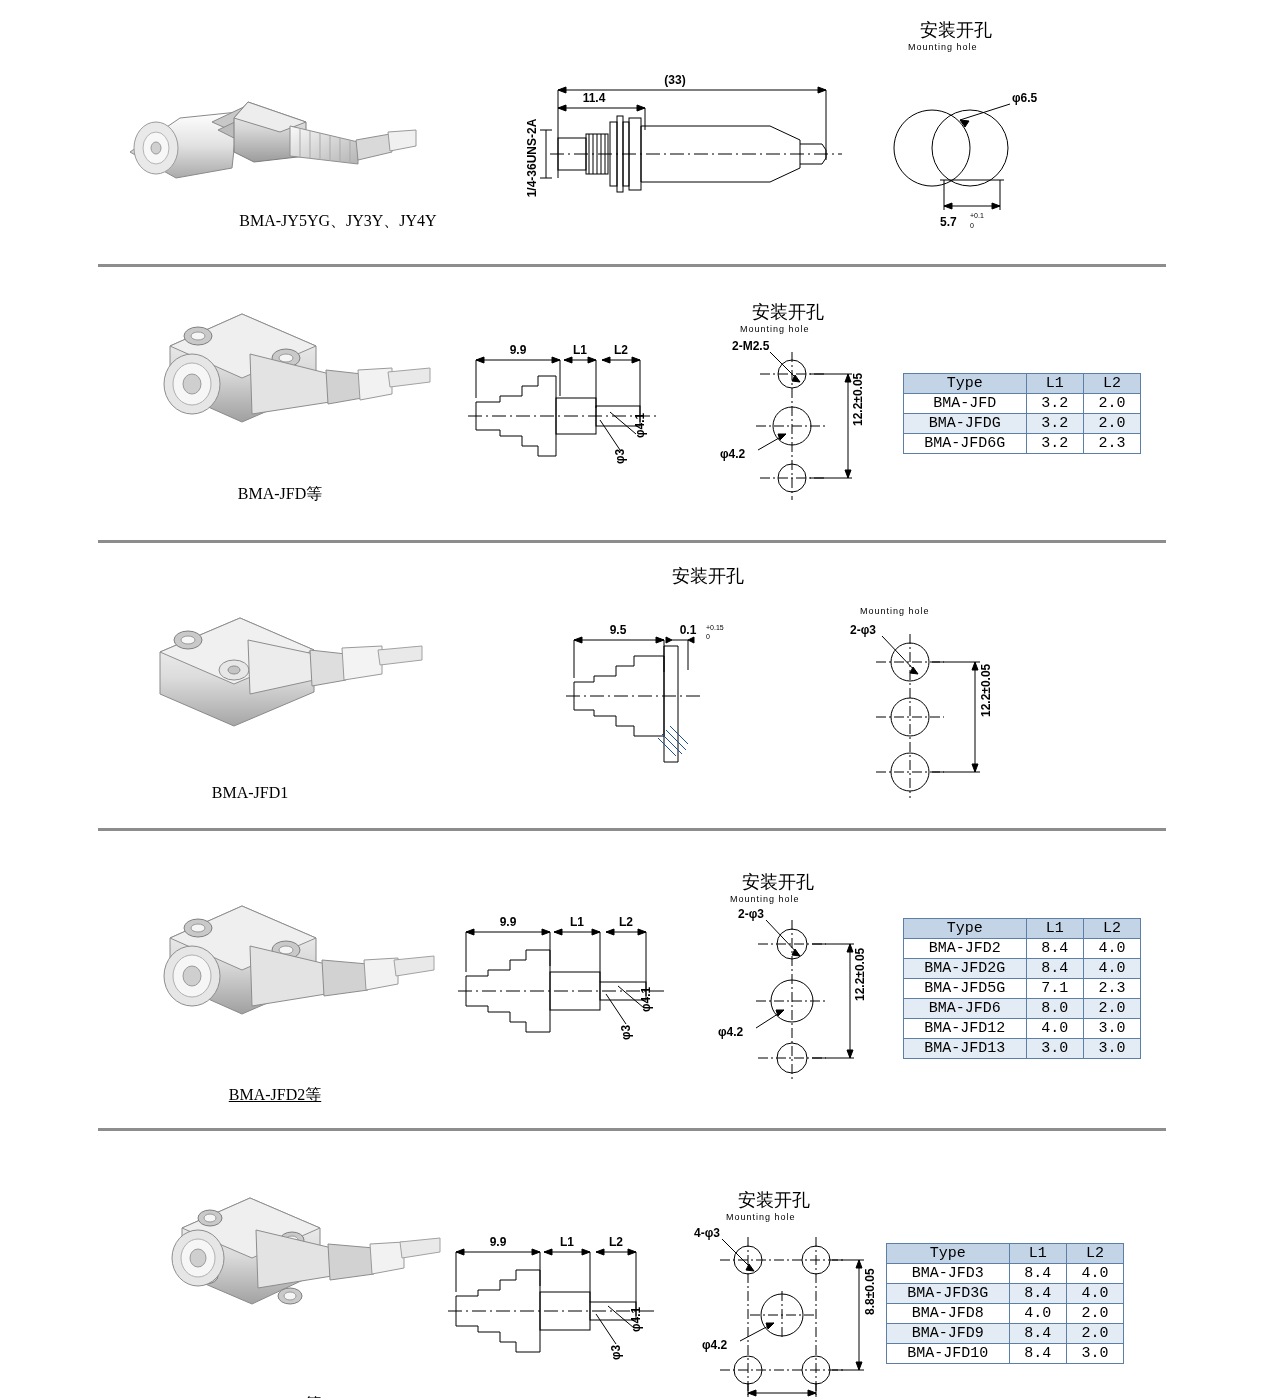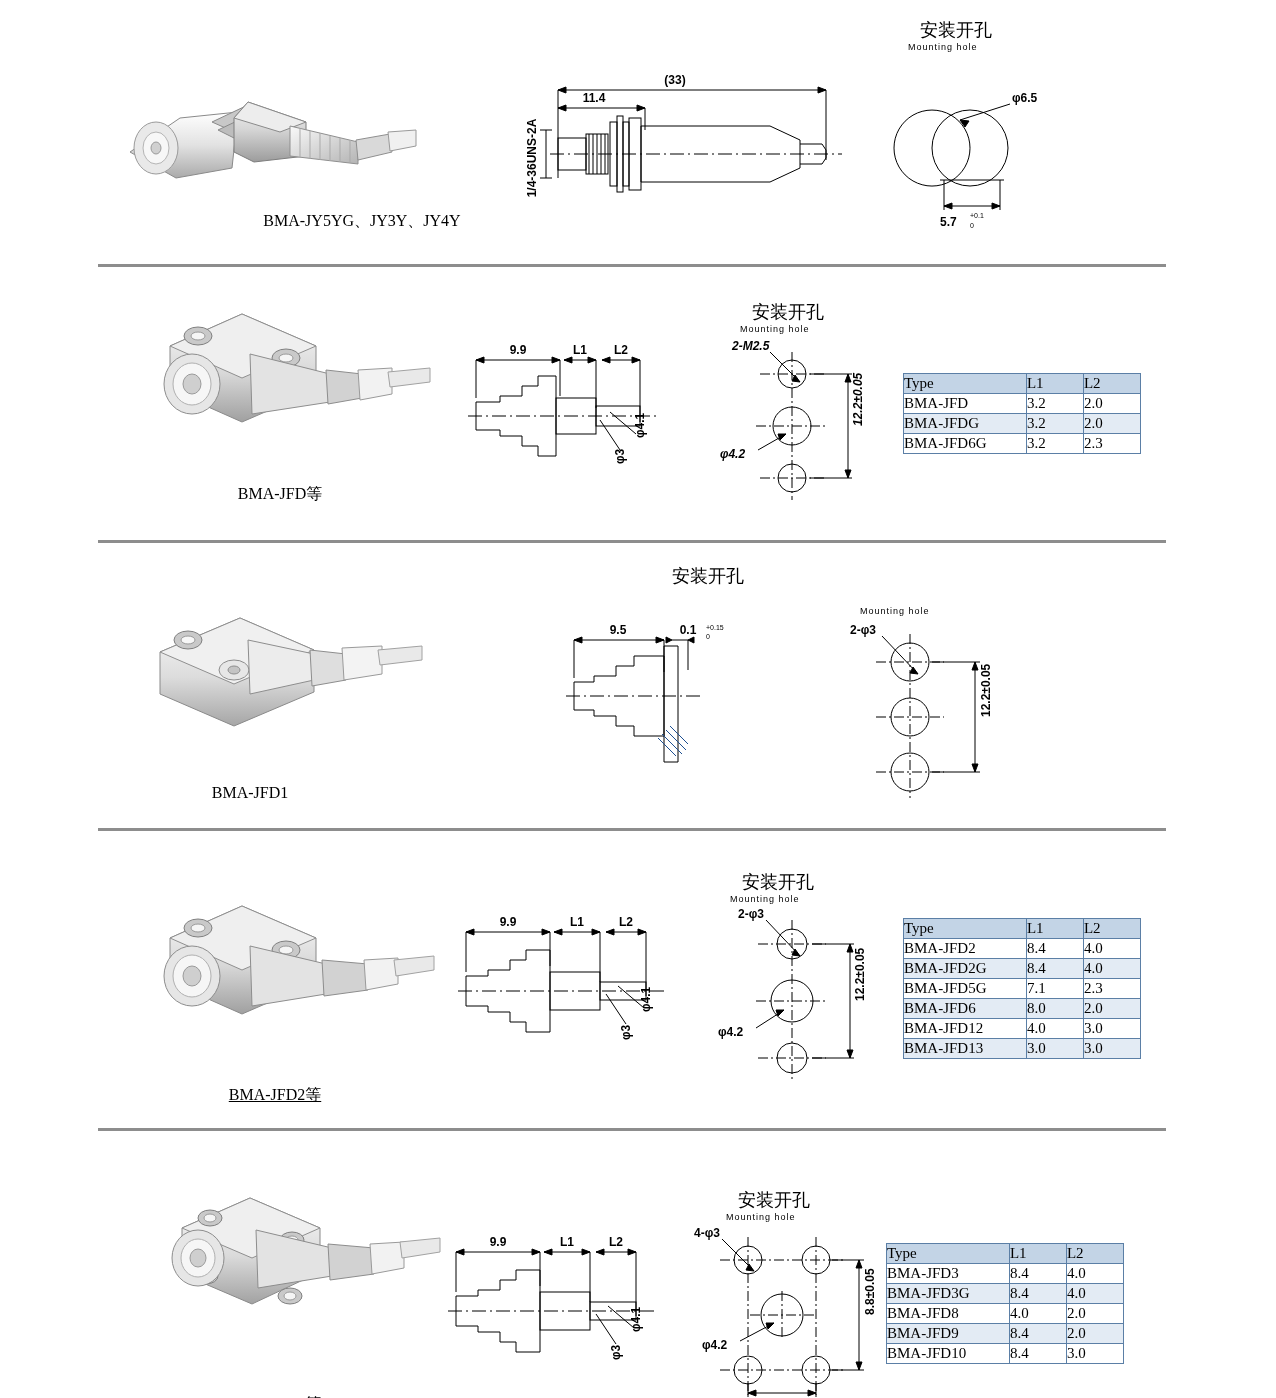--- a/index.html
+++ b/index.html
@@ -19,21 +19,21 @@
   }
   .cn{position:absolute;font-size:18px;font-family:"Liberation Serif",serif;white-space:nowrap;}
   .en{position:absolute;font-size:9px;letter-spacing:1px;font-family:"Liberation Sans",sans-serif;white-space:nowrap;}
 
   
   table.spec{
     position:absolute;border-collapse:collapse;font-size:15px;
     font-family:"Liberation Serif",serif;background:#fff;
   }
   table.spec th,table.spec td{
-    border:1px solid #5b7fa6;text-align:left;padding:1px 0;
+    border:1px solid #5b7fa6;text-align:center;padding:1px 0;font-family:Liberation Mono, monospace;
   }
   table.spec thead th{background:#c3d4e6;font-weight:normal;}
   table.spec tbody tr:nth-child(even) td{background:#e3ebf4;}
   table.spec tbody tr:nth-child(odd) td{background:#ffffff;}
 
   
   .draw{position:absolute;}
   svg{display:block;overflow:visible;}
   .v-lbl{font-size:12px;font-family:"Liberation Sans",sans-serif;}
 </style>
@@ -81,21 +81,21 @@
           <line x1="200" y1="73" x2="200" y2="100"></line>
           <line x1="210" y1="76" x2="210" y2="101"></line>
           <line x1="220" y1="78" x2="220" y2="102"></line>
           <line x1="230" y1="80" x2="230" y2="103"></line>
         </g>
 
         <polygon points="236,80 270,74 272,92 238,100" fill="#d9d9d9" stroke="#8f8f8f"></polygon>
         <polygon points="268,72 296,70 296,86 270,91" fill="#f0f0f0" stroke="#9a9a9a"></polygon>
       </svg>
     </div>
-    <div class="photo-caption" style="left:152px;top:211px;width:420px;">BMA-JY5YG、JY3Y、JY4Y</div>
+    <div class="photo-caption" style="left:128px;top:211px;width:420px;">BMA-JY5YG、JY3Y、JY4Y</div>
 
     <div class="draw" style="left:470px;top:60px;">
       <svg width="400" height="180" viewBox="0 0 400 180">
         <g stroke="#000" fill="none" stroke-width="1">
 
           <line x1="88" y1="30" x2="356" y2="30"></line>
           <path d="M88,30 l8,-3 l0,6 z" fill="#000"></path>
           <path d="M356,30 l-8,-3 l0,6 z" fill="#000"></path>
           <line x1="88" y1="30" x2="88" y2="70"></line>
           <line x1="356" y1="30" x2="356" y2="100"></line>
@@ -222,21 +222,21 @@
         <text class="v-lbl" x="58" y="16" text-anchor="middle" font-weight="bold">9.9</text>
         <text class="v-lbl" x="120" y="16" text-anchor="middle" font-weight="bold">L1</text>
         <text class="v-lbl" x="161" y="16" text-anchor="middle" font-weight="bold">L2</text>
         <text class="v-lbl" x="184" y="100" font-weight="bold" transform="rotate(-90 184 100)">φ4.1</text>
         <text class="v-lbl" x="164" y="126" font-weight="bold" transform="rotate(-90 164 126)">φ3</text>
       </svg>
     </div>
 
     <div class="cn" style="left:752px;top:32px;">安装开孔</div>
     <div class="en" style="left:740px;top:56px;">Mounting hole</div>
-    <div class="draw" style="left:700px;top:78px;font-style:italic;">
+    <div class="draw" style="left:700px;top:78px;">
       <svg width="200" height="170" viewBox="0 0 200 170">
         <g stroke="#000" fill="none" stroke-width="1">
           <circle cx="92" cy="28" r="14"></circle>
           <circle cx="92" cy="80" r="19"></circle>
           <circle cx="92" cy="132" r="14"></circle>
           <line x1="60" y1="28" x2="124" y2="28" stroke-dasharray="10,3,2,3"></line>
           <line x1="56" y1="80" x2="128" y2="80" stroke-dasharray="10,3,2,3"></line>
           <line x1="60" y1="132" x2="124" y2="132" stroke-dasharray="10,3,2,3"></line>
           <line x1="92" y1="6" x2="92" y2="154" stroke-dasharray="10,3,2,3"></line>
 

